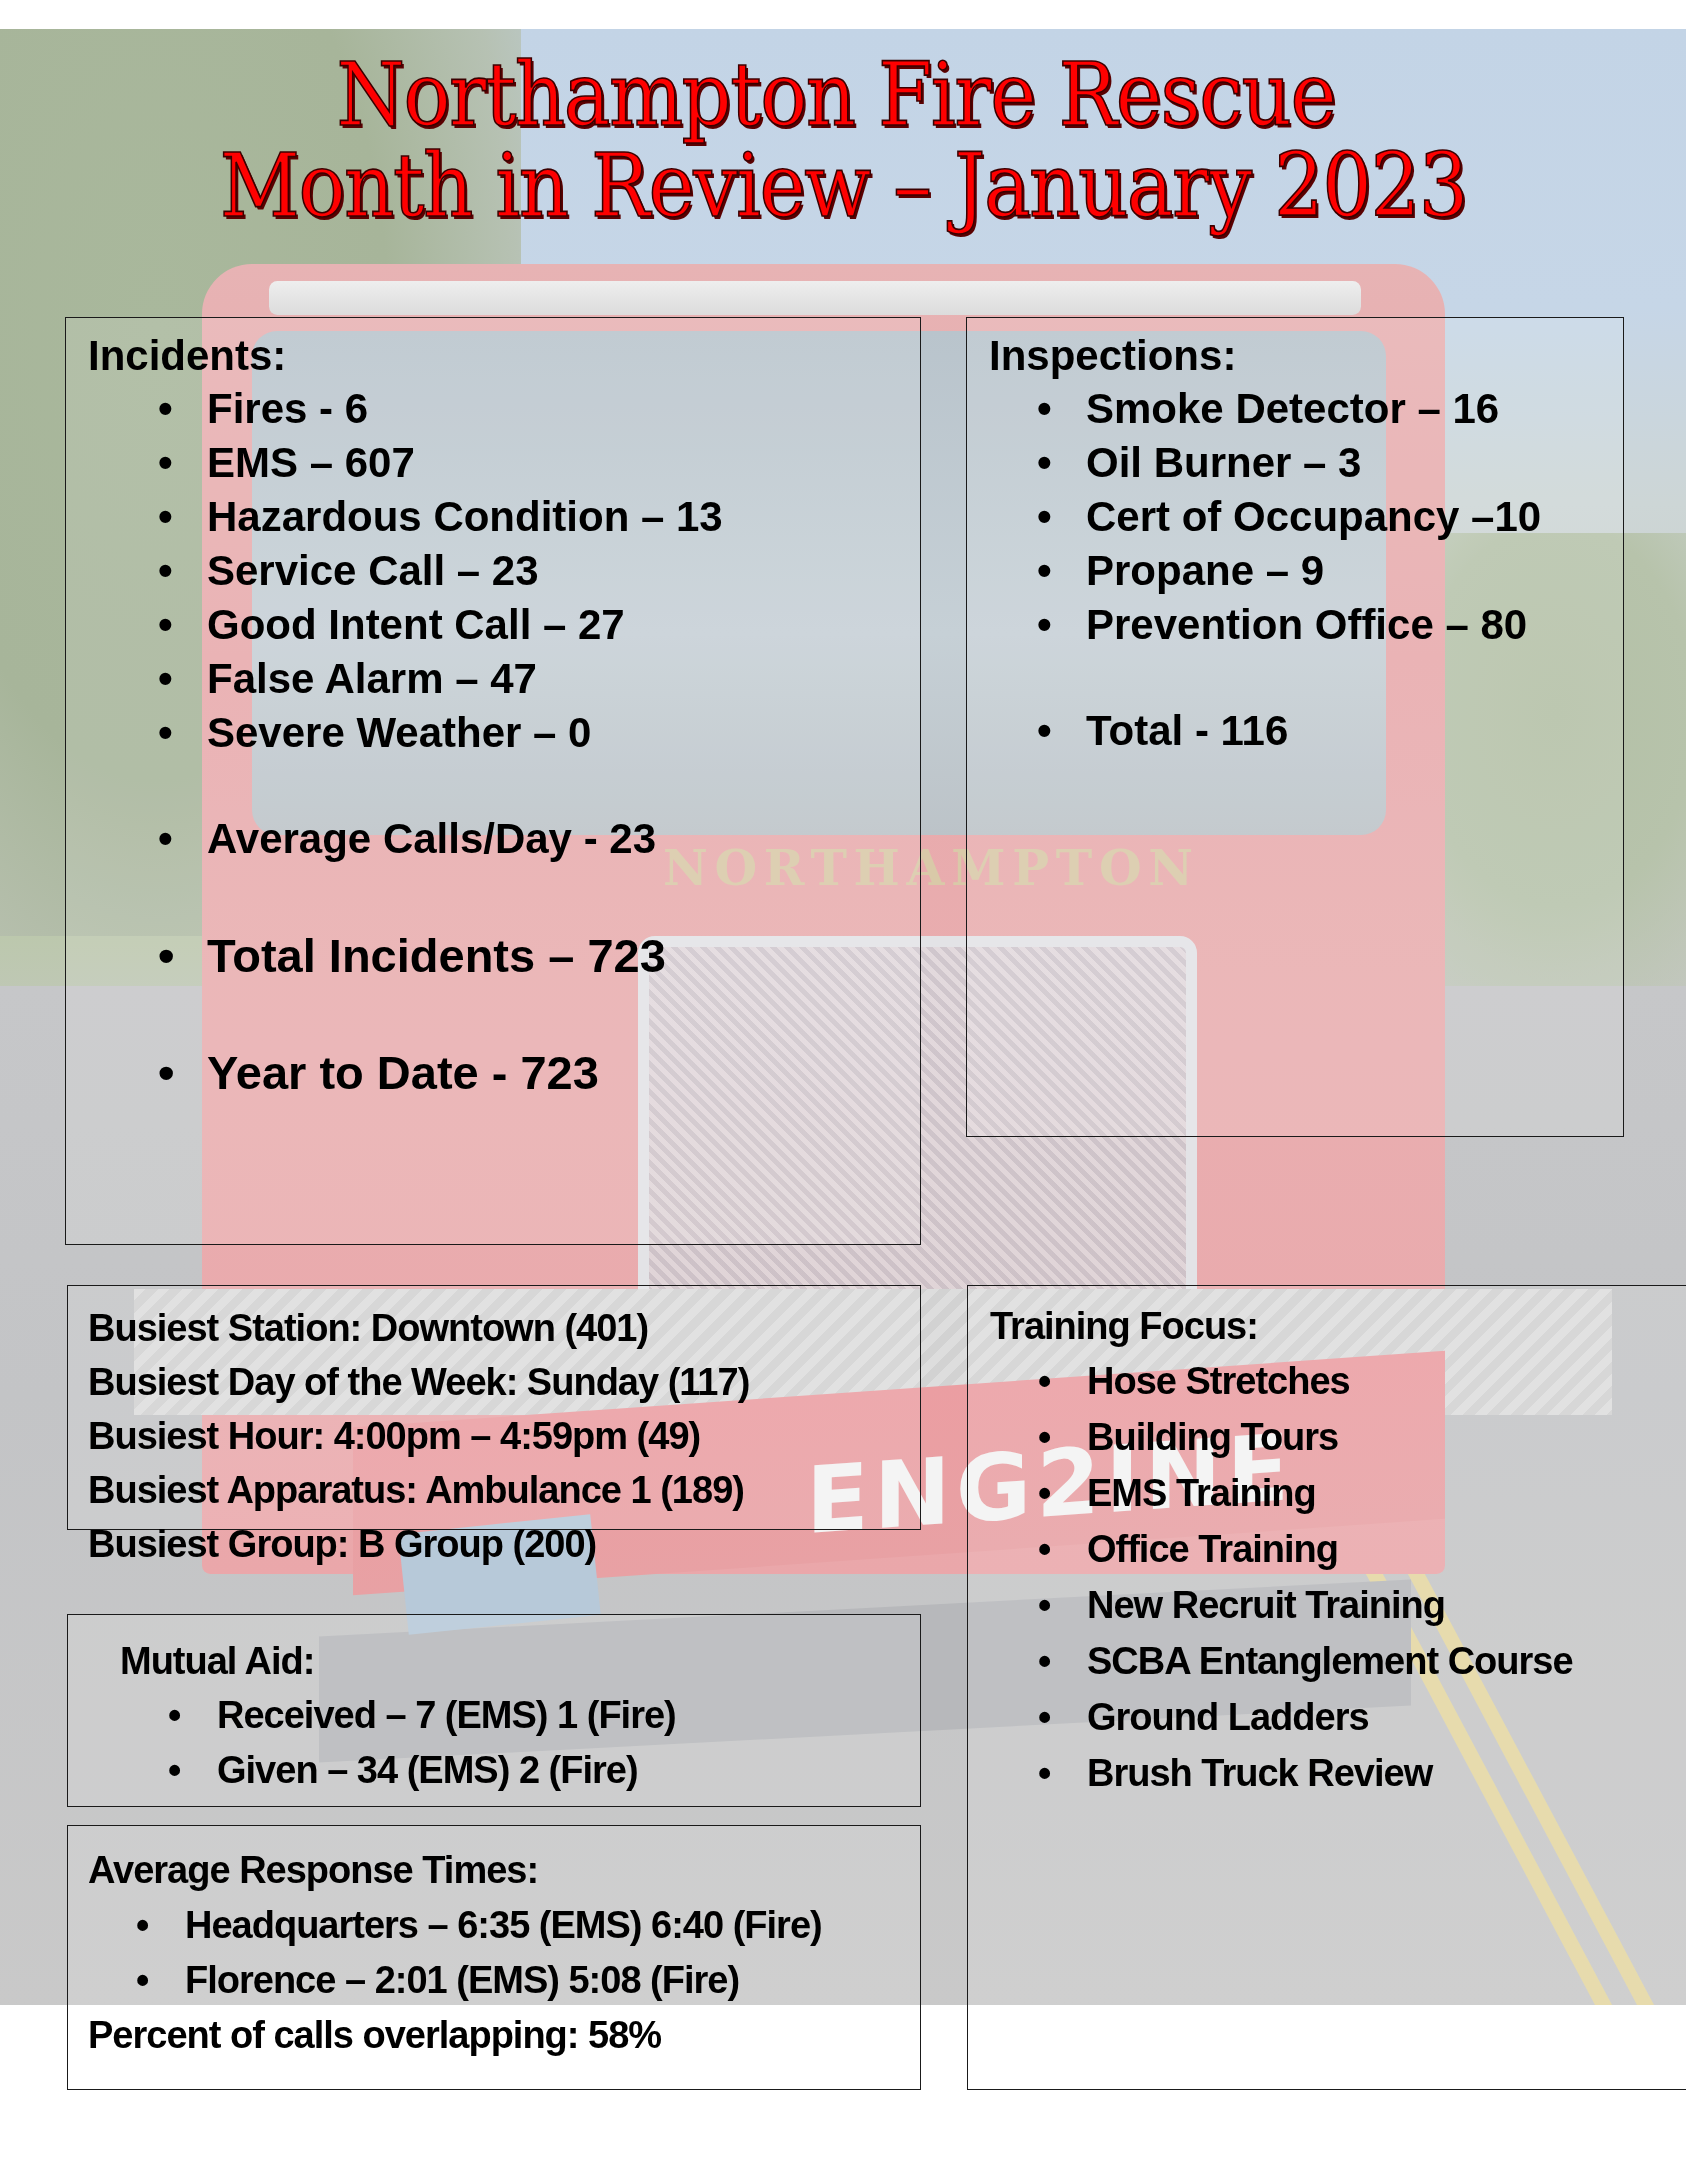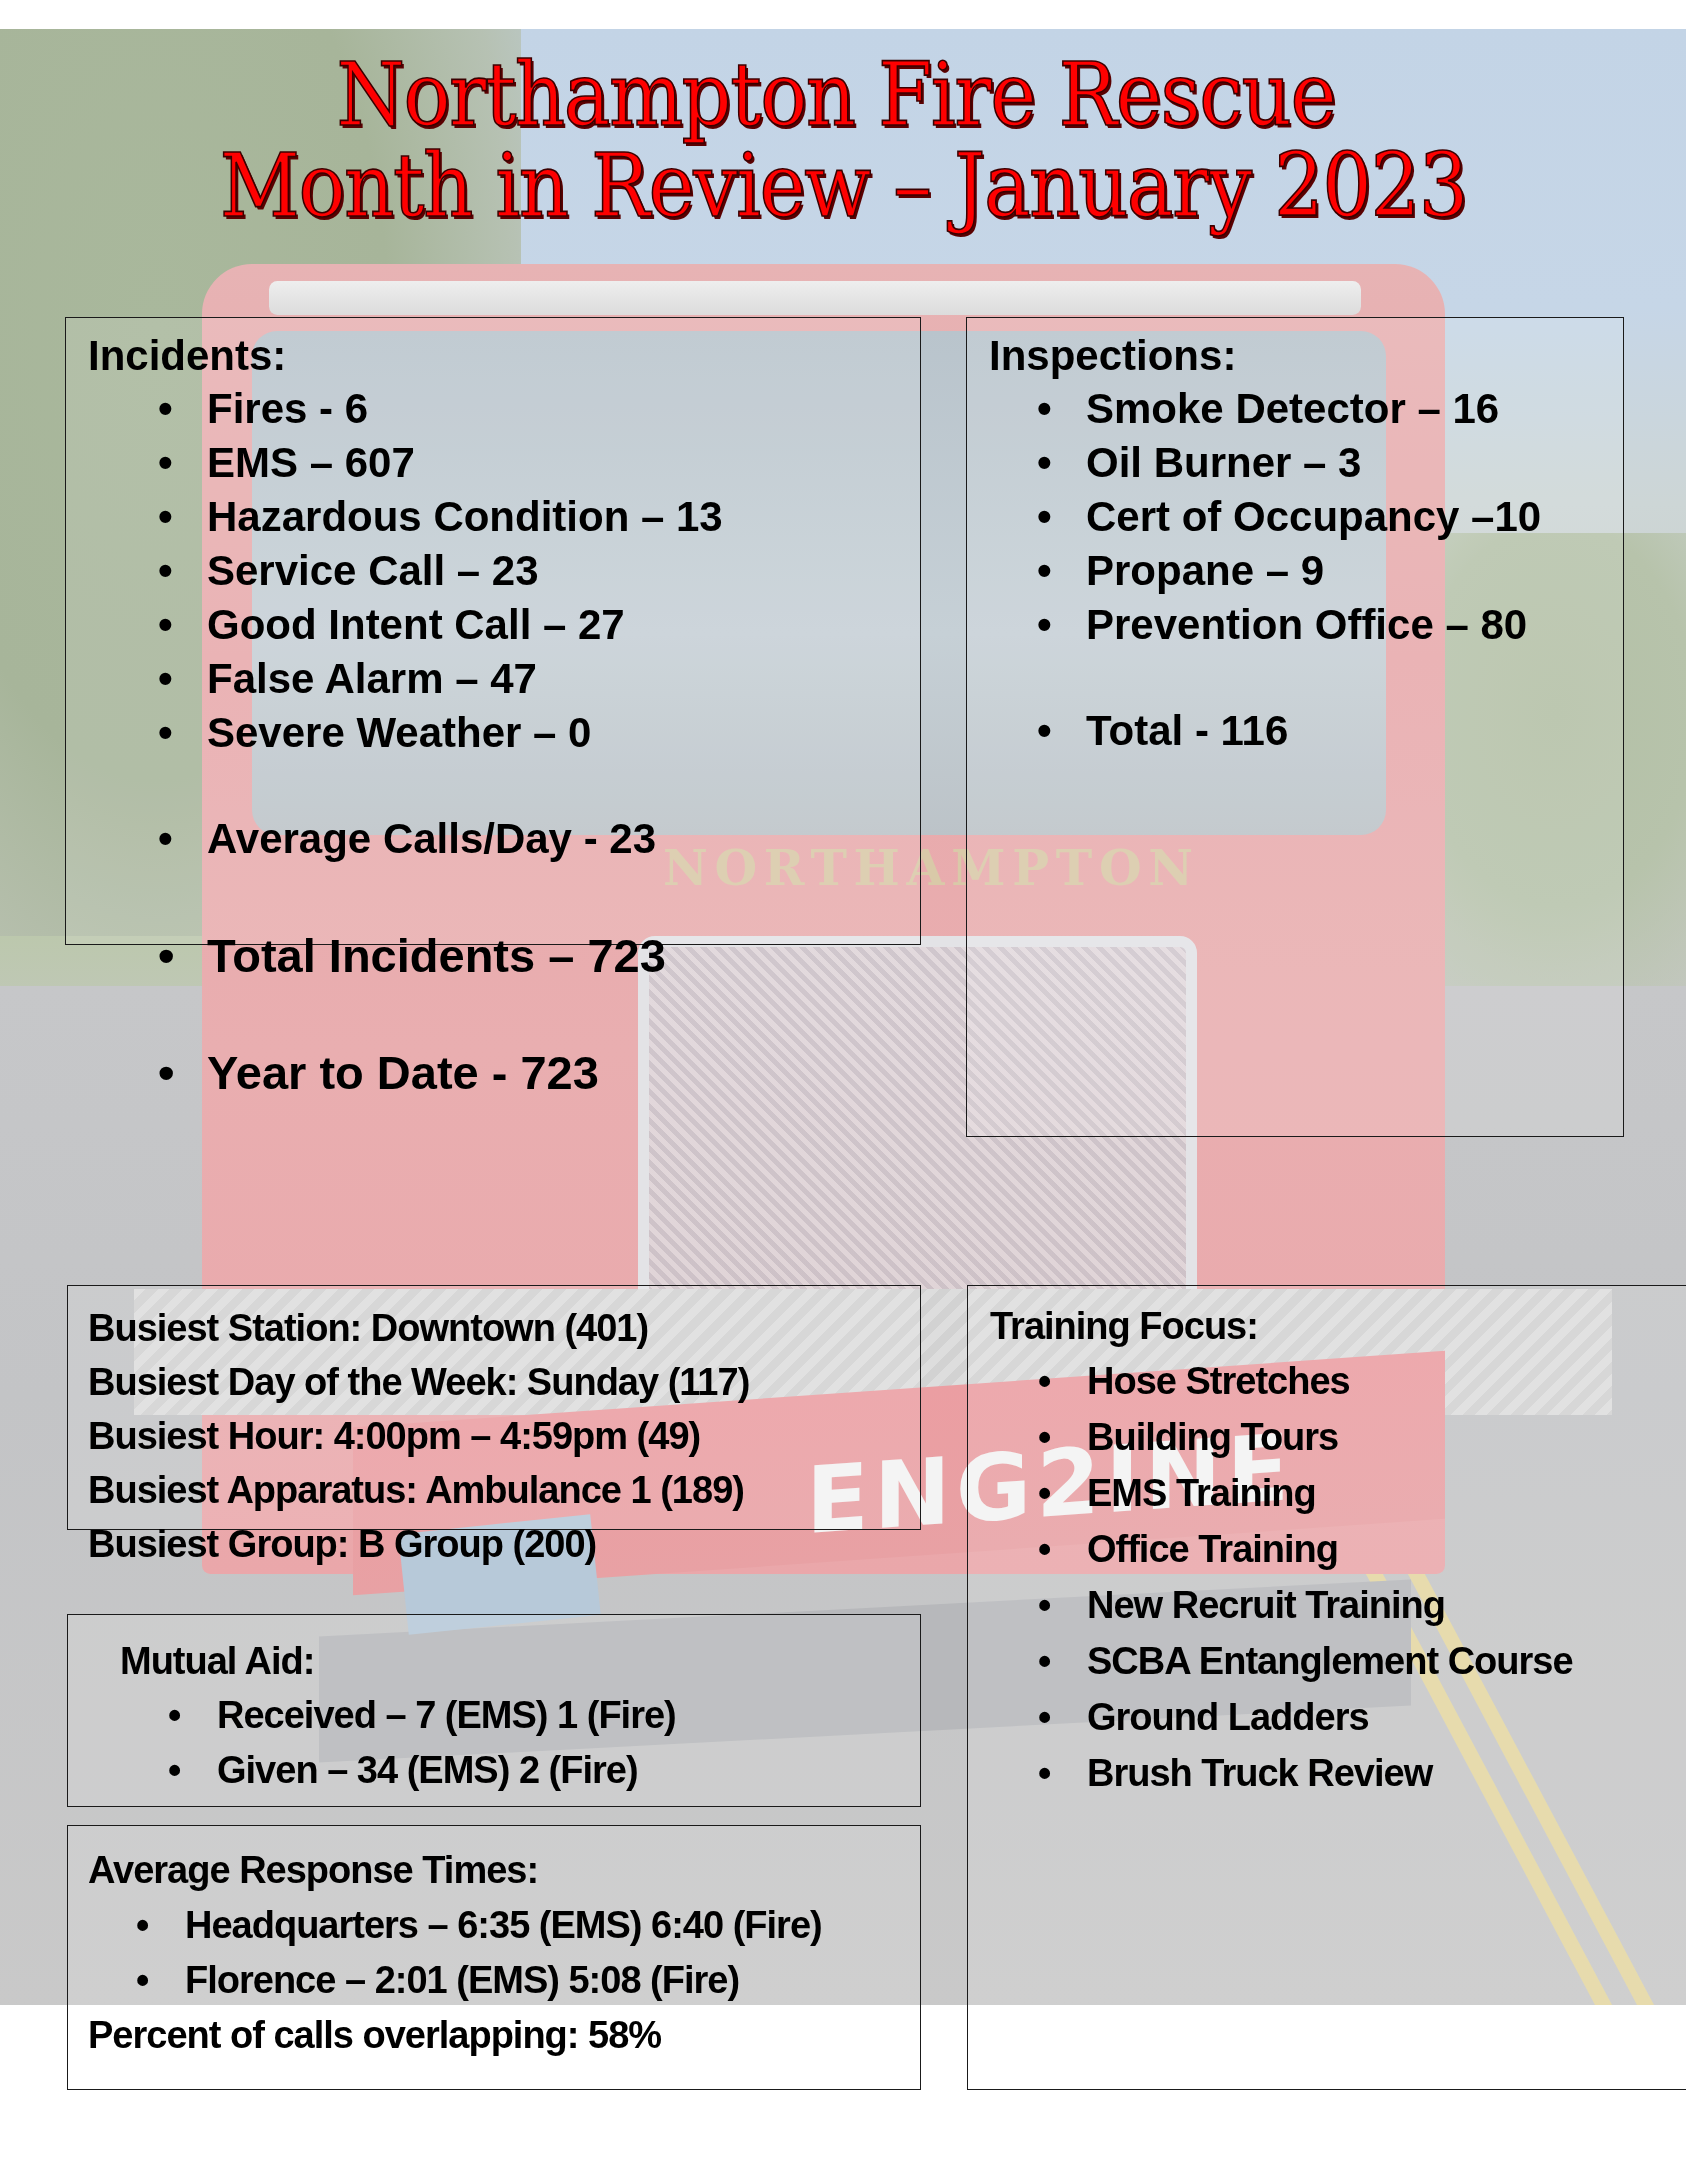--- a/index.html
+++ b/index.html
@@ -114,21 +114,21 @@
     .box ul { list-style: none; margin: 0; padding: 0; }
     .box li { position: relative; font-weight: bold; }
     .box li::before {
       content: "\2022"; position: absolute; left: -49px; top: 0; font-weight: bold;
     }
 
     
     .arial { font-family: "Liberation Sans", sans-serif; }
     .calibri { font-family: "Liberation Sans", sans-serif; }
 
-    #box-incidents { left: 65px; top: 317px; width: 856px; height: 628px; }
+    #box-incidents { left: 65px; top: 317px; width: 856px; height: 928px; }
     #box-incidents .inner { position: absolute; left: 22px; top: 11.8px; }
     #box-incidents h2 { font-size: 42px; line-height: 52px; }
     #box-incidents ul.main { margin-left: 119px; }
     #box-incidents ul.main li { font-size: 42px; line-height: 54px; }
     #box-incidents .extra1 { margin-top: 52px; }
     #box-incidents .extra2 { margin-top: 63px; font-size: 47px !important; }
     #box-incidents .extra3 { margin-top: 63px; font-size: 47px !important; }
 
     #box-inspections { left: 966px; top: 317px; width: 658px; height: 820px; }
     #box-inspections .inner { position: absolute; left: 22px; top: 11.8px; }

